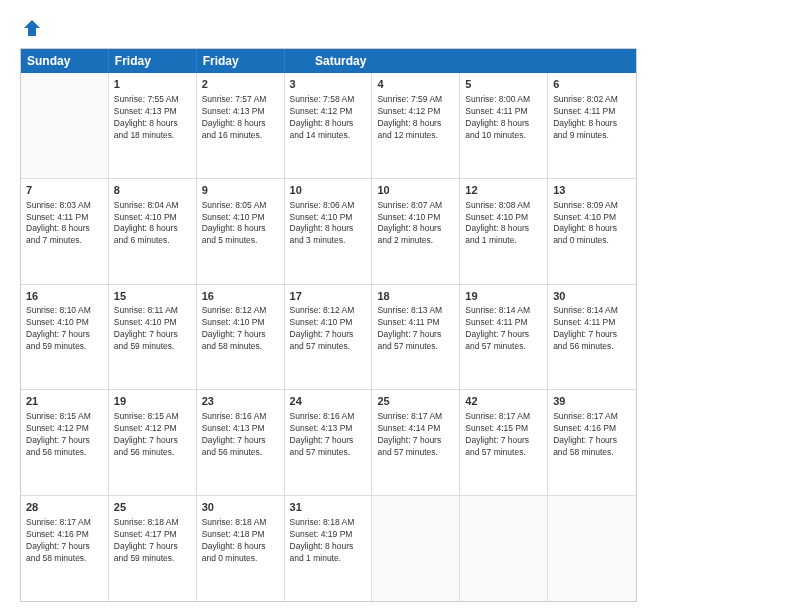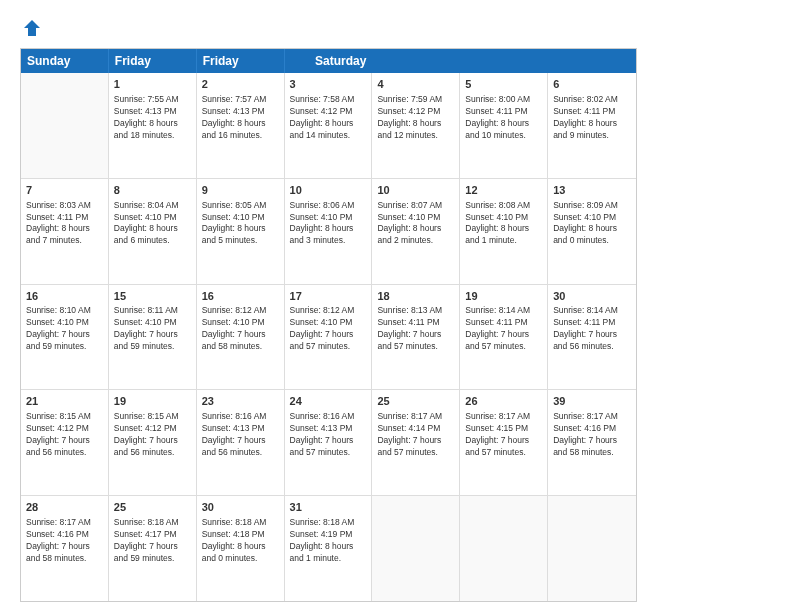--- a/index.html
+++ b/index.html
@@ -246,21 +246,21 @@
           </div>
           <div class="cal-cell">
             <span class="day-num">24</span>
             <div class="cell-text">Sunrise: 8:16 AM<br>Sunset: 4:13 PM<br>Daylight: 7 hours and 57 minutes.</div>
           </div>
           <div class="cal-cell">
             <span class="day-num">25</span>
             <div class="cell-text">Sunrise: 8:17 AM<br>Sunset: 4:14 PM<br>Daylight: 7 hours and 57 minutes.</div>
           </div>
           <div class="cal-cell">
-            <span class="day-num">26</span>
+            <span class="day-num">42</span>
             <div class="cell-text">Sunrise: 8:17 AM<br>Sunset: 4:15 PM<br>Daylight: 7 hours and 57 minutes.</div>
           </div>
           <div class="cal-cell">
             <span class="day-num">39</span>
             <div class="cell-text">Sunrise: 8:17 AM<br>Sunset: 4:16 PM<br>Daylight: 7 hours and 58 minutes.</div>
           </div>
         </div>
         <div class="cal-row">
           <div class="cal-cell">
             <span class="day-num">28</span>

